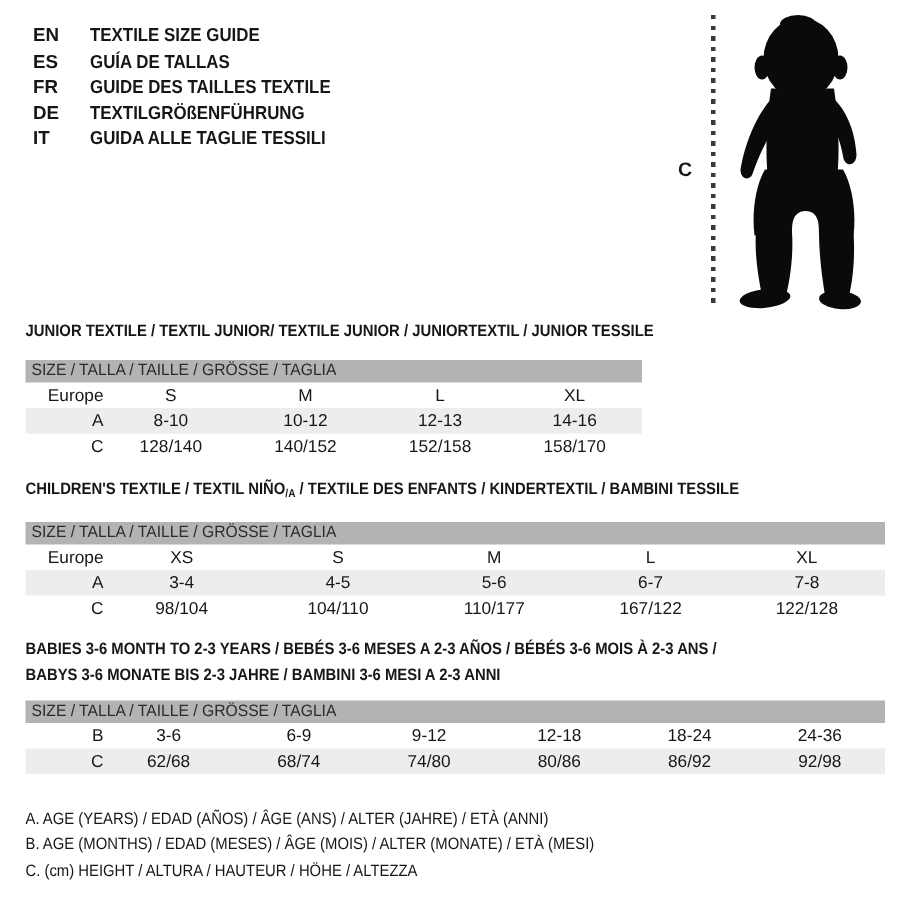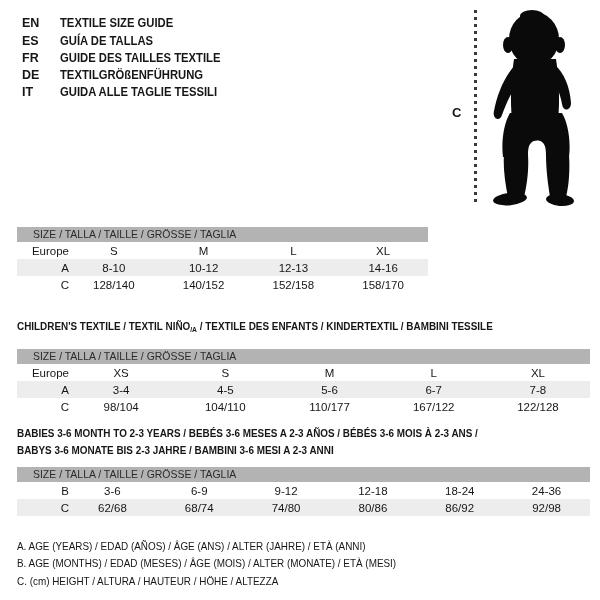--- a/index.html
+++ b/index.html
@@ -44,21 +44,21 @@
   #table1 { top:215px; width:411px; }
   #table2 { top:320px; width:573px; }
   #table3 { top:425px; width:573px; }
 
   .tbl-title { font-weight:700; font-size:11px; line-height:13px; white-space:nowrap; }
   #table3 .tbl-title { line-height:16.5px; }
   .subscript { font-size:7.5px; vertical-align:-2px; }
 
   .size-bar {
     background:var(--bar-bg); height:15px; line-height:15px;
-    font-size:11px; color:var(--bar-ink); padding-left:16px;
+    font-size:11px; color:var(--bar-ink); padding-left:4px;
     white-space:nowrap; overflow:hidden;
   }
   #table1 .size-bar { margin-top:12px; }
   #table2 .size-bar { margin-top:13px; }
   #table3 .size-bar { margin-top:9px; }
 
   .row { display:flex; height:17px; align-items:center; font-size:11.5px; }
   .row.shade { background:var(--row-shade); }
   .cell { flex:1 1 0; text-align:center; }
   .cell.label { flex:0 0 52px; text-align:right; padding-left:3px; }
@@ -106,20 +106,23 @@
     <path d="M71,58 C80,66 86,80 87,96 C87,104 79,105 78,97 C76,85 71,75 66,68 Z"></path>
     <path d="M26,106 L78,106 C84,116 87,134 85,150 L62,150 C62,144 62,138 58,135 C55,133 50,133 47,136 C44,139 44,144 44,150 L19,150 C17,134 20,116 26,106 Z"></path>
     <path d="M20,148 L44,148 C45,162 43,178 40,190 L24,190 C21,176 19,160 20,148 Z"></path>
     <path d="M62,148 L85,148 C86,162 85,178 82,190 L66,190 C64,178 62,162 62,148 Z"></path>
     <ellipse cx="26" cy="192" rx="17" ry="6.2" transform="rotate(-6 26 192)"></ellipse>
     <ellipse cx="76" cy="193" rx="14" ry="6" transform="rotate(5 76 193)"></ellipse>
   </g>
 </svg>
 
 <div class="tbl" id="table1">
+  <div class="tbl-title">
+    <span class="condense">JUNIOR TEXTILE / TEXTIL JUNIOR/ TEXTILE JUNIOR / JUNIORTEXTIL / JUNIOR TESSILE</span>
+  </div>
   <div class="size-bar">
     <span class="condense-lite">SIZE / TALLA / TAILLE / GRÖSSE / TAGLIA</span>
   </div>
   <div class="row">
     <div class="cell label">Europe</div>
     <div class="cell">S</div>
     <div class="cell">M</div>
     <div class="cell">L</div>
     <div class="cell">XL</div>
   </div>

